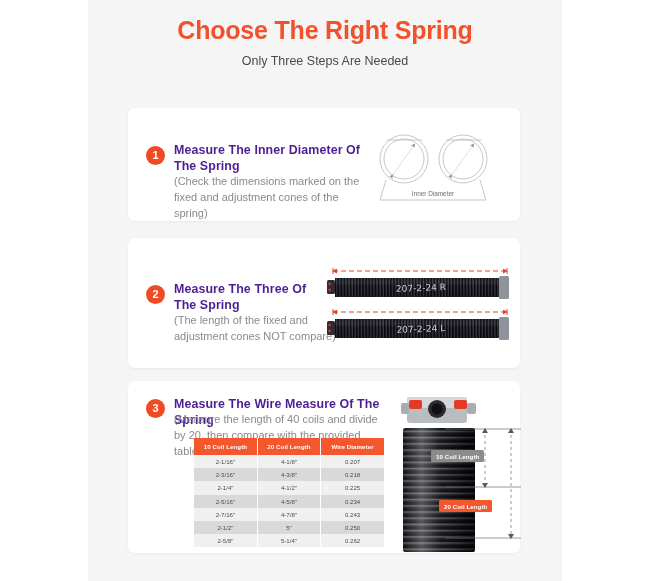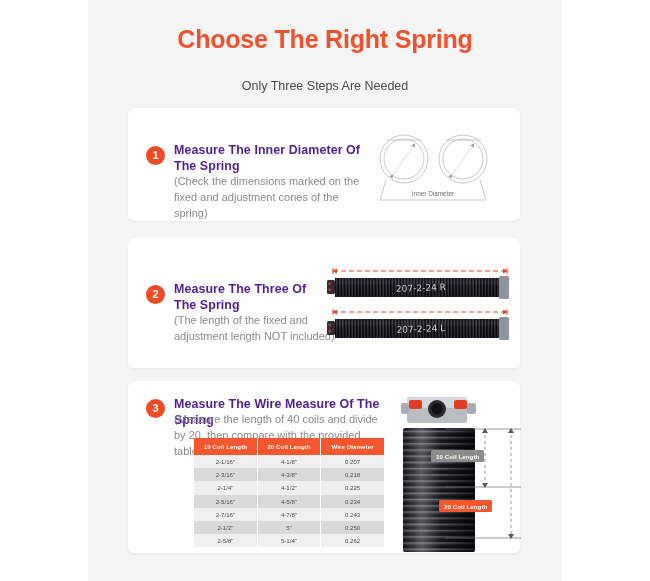--- a/index.html
+++ b/index.html
@@ -11,27 +11,27 @@
     position:relative;
   }
   .page-panel{
     position:absolute;left:88px;top:0;width:474px;height:581px;
     background:#f5f5f5;
   }
   .header{
     position:absolute;left:88px;top:0;width:474px;text-align:center;
   }
   .main-title{
-    margin:0;padding-top:25px;
+    margin:0;padding-top:16px;
     font-size:25px;font-weight:bold;letter-spacing:-0.2px;
     color:#f2512c;
     font-family:"Liberation Sans","DejaVu Sans",sans-serif;
   }
   .sub-title{
-    margin:16px;padding-top:9px;
+    margin:0;padding-top:9px;
     font-size:12.5px;font-weight:400;color:#4a4a4a;
   }
 
   .card{
     position:absolute;background:#ffffff;border-radius:7px;
     box-shadow:0 1px 3px rgba(0,0,0,0.05);
     overflow:hidden;
   }
   #card1{left:128px;top:108px;width:392px;height:113px;}
   #card2{left:128px;top:238px;width:392px;height:130px;}
@@ -161,21 +161,21 @@
     <marker id="ah1" markerWidth="5" markerHeight="5" refX="2.5" refY="2.5" orient="auto">
       <path d="M0,0 L5,2.5 L0,5 z" fill="#9a9a9a"></path>
     </marker>
   </defs>
   <text x="65" y="68" font-size="6.4" fill="#6f6f6f" text-anchor="middle" font-family="Liberation Sans, sans-serif">Inner Diameter</text>
 </svg>
 
 <div class="card" id="card2"></div>
 <div class="step-badge" id="c2-badge">2</div>
 <div class="step-title" id="c2-title">Measure The Three Of The Spring</div>
-<div class="step-note" id="c2-note">(The length of the fixed and adjustment length NOT included)</div>
+<div class="step-note" id="c2-note">(The length of the fixed and adjustment cones NOT compare)</div>
 
 <svg class="springs" viewBox="0 0 195 86">
   <defs>
     <linearGradient id="coilg" x1="0" y1="0" x2="0" y2="1">
       <stop offset="0%" stop-color="#2b2b33"></stop>
       <stop offset="22%" stop-color="#6a6a76"></stop>
       <stop offset="45%" stop-color="#16161c"></stop>
       <stop offset="100%" stop-color="#07070a"></stop>
     </linearGradient>
     <pattern id="coilp" width="3.1" height="22" patternUnits="userSpaceOnUse">

